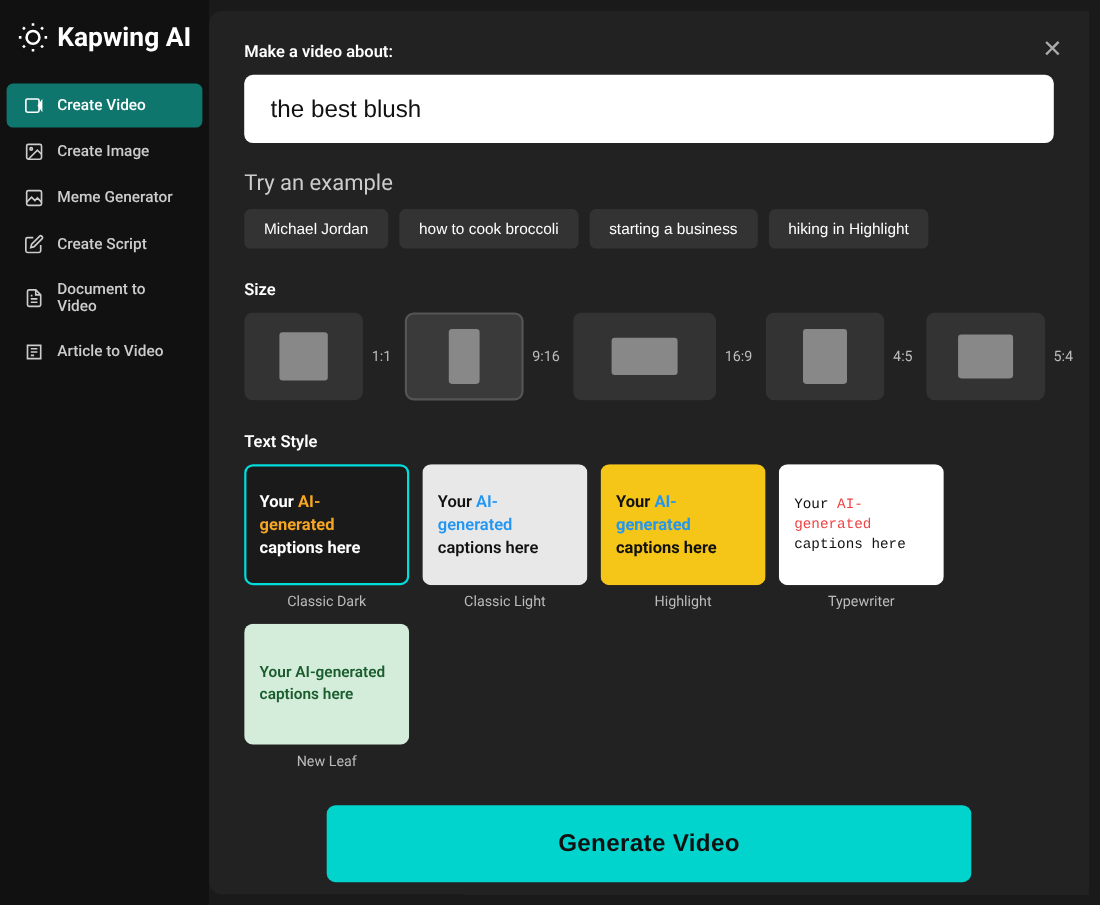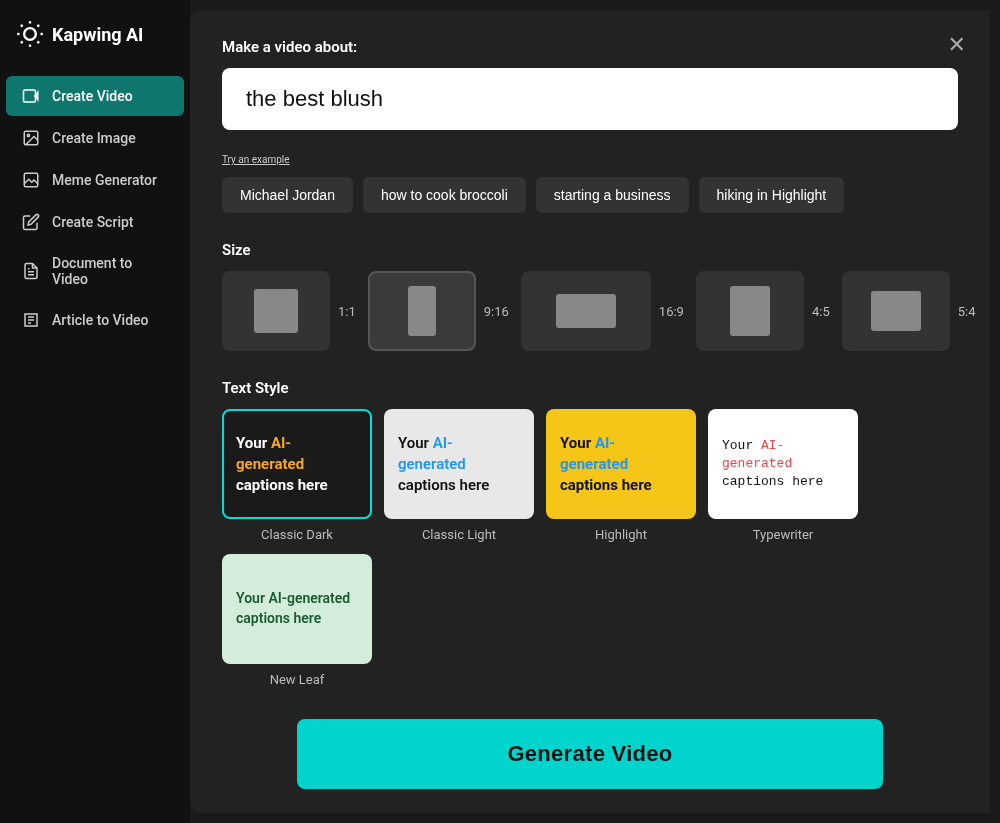--- a/index.html
+++ b/index.html
@@ -30,21 +30,21 @@
       padding: 20px 16px;
     }
 
     .logo-icon {
       width: 28px;
       height: 28px;
       color: #fff;
     }
 
     .logo-text {
-      font-size: 18px;
+      font-size: 24px;
       font-weight: 700;
       color: #fff;
     }
 
     .sidebar-nav {
       display: flex;
       flex-direction: column;
       gap: 2px;
       padding: 8px 0;
     }
@@ -121,24 +121,23 @@
       outline: none;
       margin-bottom: 24px;
     }
 
     
     .examples-section {
       margin-bottom: 28px;
     }
 
     .example-label {
-      font-size: 10px;
+      font-size: 20px;
       color: #ccc;
       margin-bottom: 12px;
-      text-decoration: underline;
     }
 
     .examples-row {
       display: flex;
       gap: 10px;
       flex-wrap: wrap;
     }
 
     .example-pill {
       background: #333;

